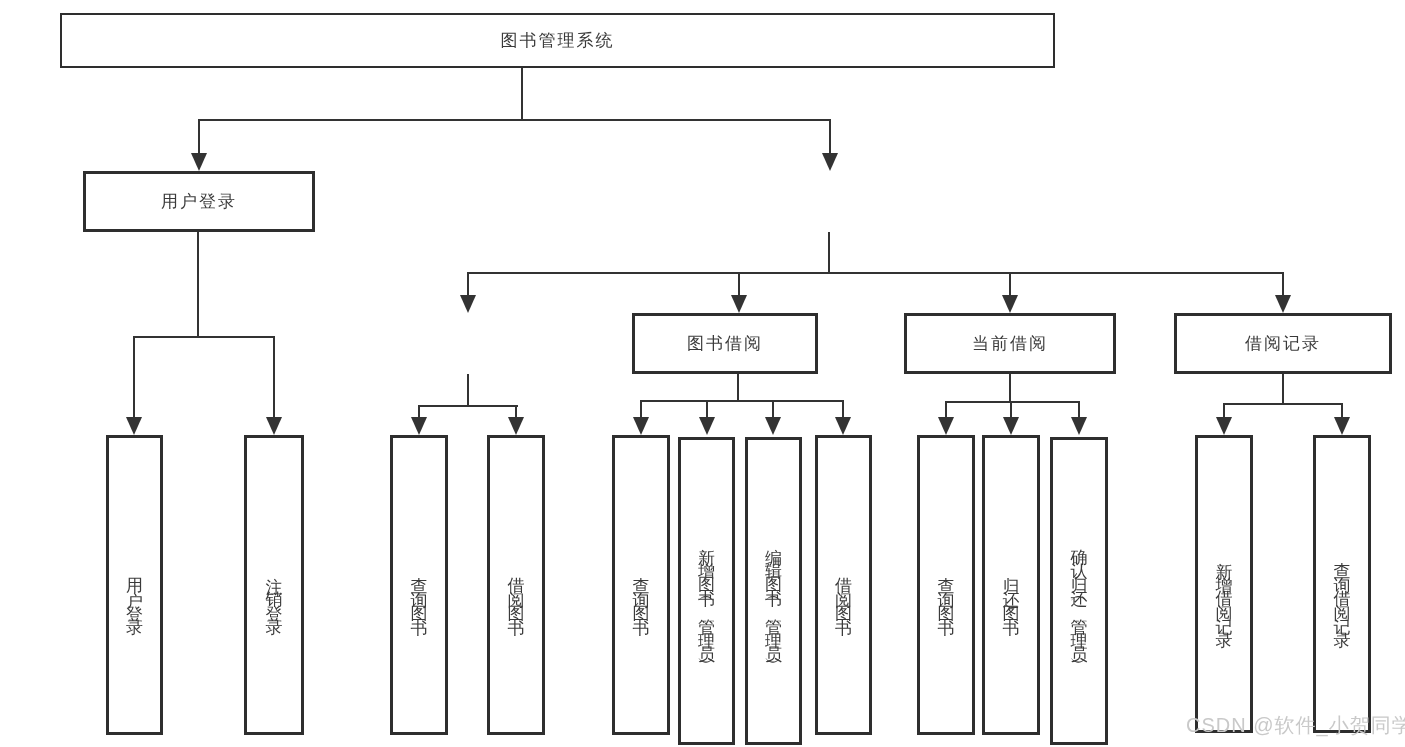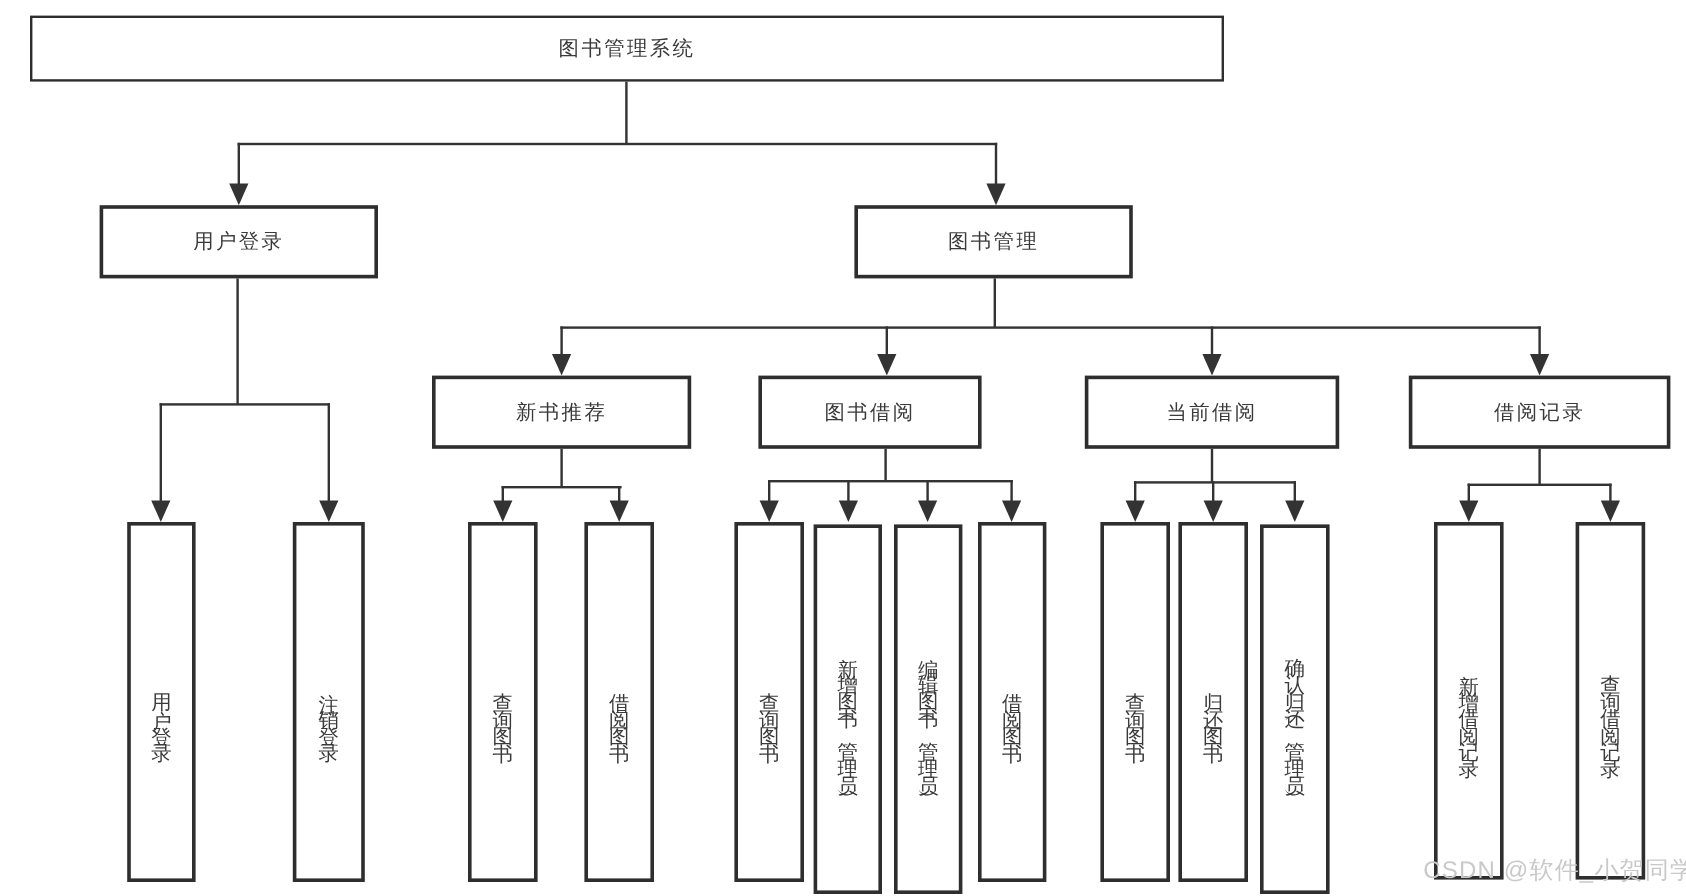--- a/index.html
+++ b/index.html
@@ -20,21 +20,21 @@
     display: flex;
     align-items: center;
     justify-content: center;
     text-align: center;
   }
   .node.h {
     font-size: 17px;
     letter-spacing: 2px;
     white-space: nowrap;
   }
-  .node.root { border-width: 2px; }
+  .node.root { border-width: 2px; margin-left: 35px; }
   .node.v {
     writing-mode: vertical-rl;
     font-size: 17px;
     letter-spacing: 14px;
     padding-inline-start: 14px;
     line-height: 1;
   }
   .vline { position: absolute; width: 2px; background: #333333; }
   .hline { position: absolute; height: 2px; background: #333333; }
   .arrow {
@@ -62,41 +62,39 @@
   <div class="node h root" style="left:25px;top:13px;width:995px;height:55px">图书管理系统</div>
 
   <div class="vline" style="left:521px;top:68px;height:52px"></div>
   <div class="hline" style="left:198px;top:119px;width:633px"></div>
   <div class="vline" style="left:198px;top:119px;height:37px"></div>
   <div class="arrow" style="left:191px;top:153px"></div>
   <div class="vline" style="left:829px;top:119px;height:37px"></div>
   <div class="arrow" style="left:822px;top:153px"></div>
 
   <div class="node h" style="left:83px;top:171px;width:232px;height:61px">用户登录</div>
-  <div class="node h" style="left:712px;top:171px;width:232px;height:61px">图书管理</div>
 
   <div class="vline" style="left:197px;top:232px;height:105px"></div>
   <div class="hline" style="left:133px;top:336px;width:142px"></div>
   <div class="vline" style="left:133px;top:336px;height:84px"></div>
   <div class="arrow" style="left:126px;top:417px"></div>
   <div class="vline" style="left:273px;top:336px;height:84px"></div>
   <div class="arrow" style="left:266px;top:417px"></div>
 
   <div class="vline" style="left:828px;top:232px;height:41px"></div>
   <div class="hline" style="left:467px;top:272px;width:817px"></div>
   <div class="vline" style="left:467px;top:272px;height:25px"></div>
   <div class="arrow" style="left:460px;top:295px"></div>
   <div class="vline" style="left:738px;top:272px;height:25px"></div>
   <div class="arrow" style="left:731px;top:295px"></div>
   <div class="vline" style="left:1009px;top:272px;height:25px"></div>
   <div class="arrow" style="left:1002px;top:295px"></div>
   <div class="vline" style="left:1282px;top:272px;height:25px"></div>
   <div class="arrow" style="left:1275px;top:295px"></div>
 
-  <div class="node h" style="left:360px;top:313px;width:216px;height:61px">新书推荐</div>
   <div class="node h" style="left:632px;top:313px;width:186px;height:61px">图书借阅</div>
   <div class="node h" style="left:904px;top:313px;width:212px;height:61px">当前借阅</div>
   <div class="node h" style="left:1174px;top:313px;width:218px;height:61px">借阅记录</div>
 
   <div class="vline" style="left:467px;top:374px;height:32px"></div>
   <div class="hline" style="left:418px;top:405px;width:100px"></div>
   <div class="vline" style="left:418px;top:405px;height:14px"></div>
   <div class="arrow" style="left:411px;top:417px"></div>
   <div class="vline" style="left:515px;top:405px;height:14px"></div>
   <div class="arrow" style="left:508px;top:417px"></div>

